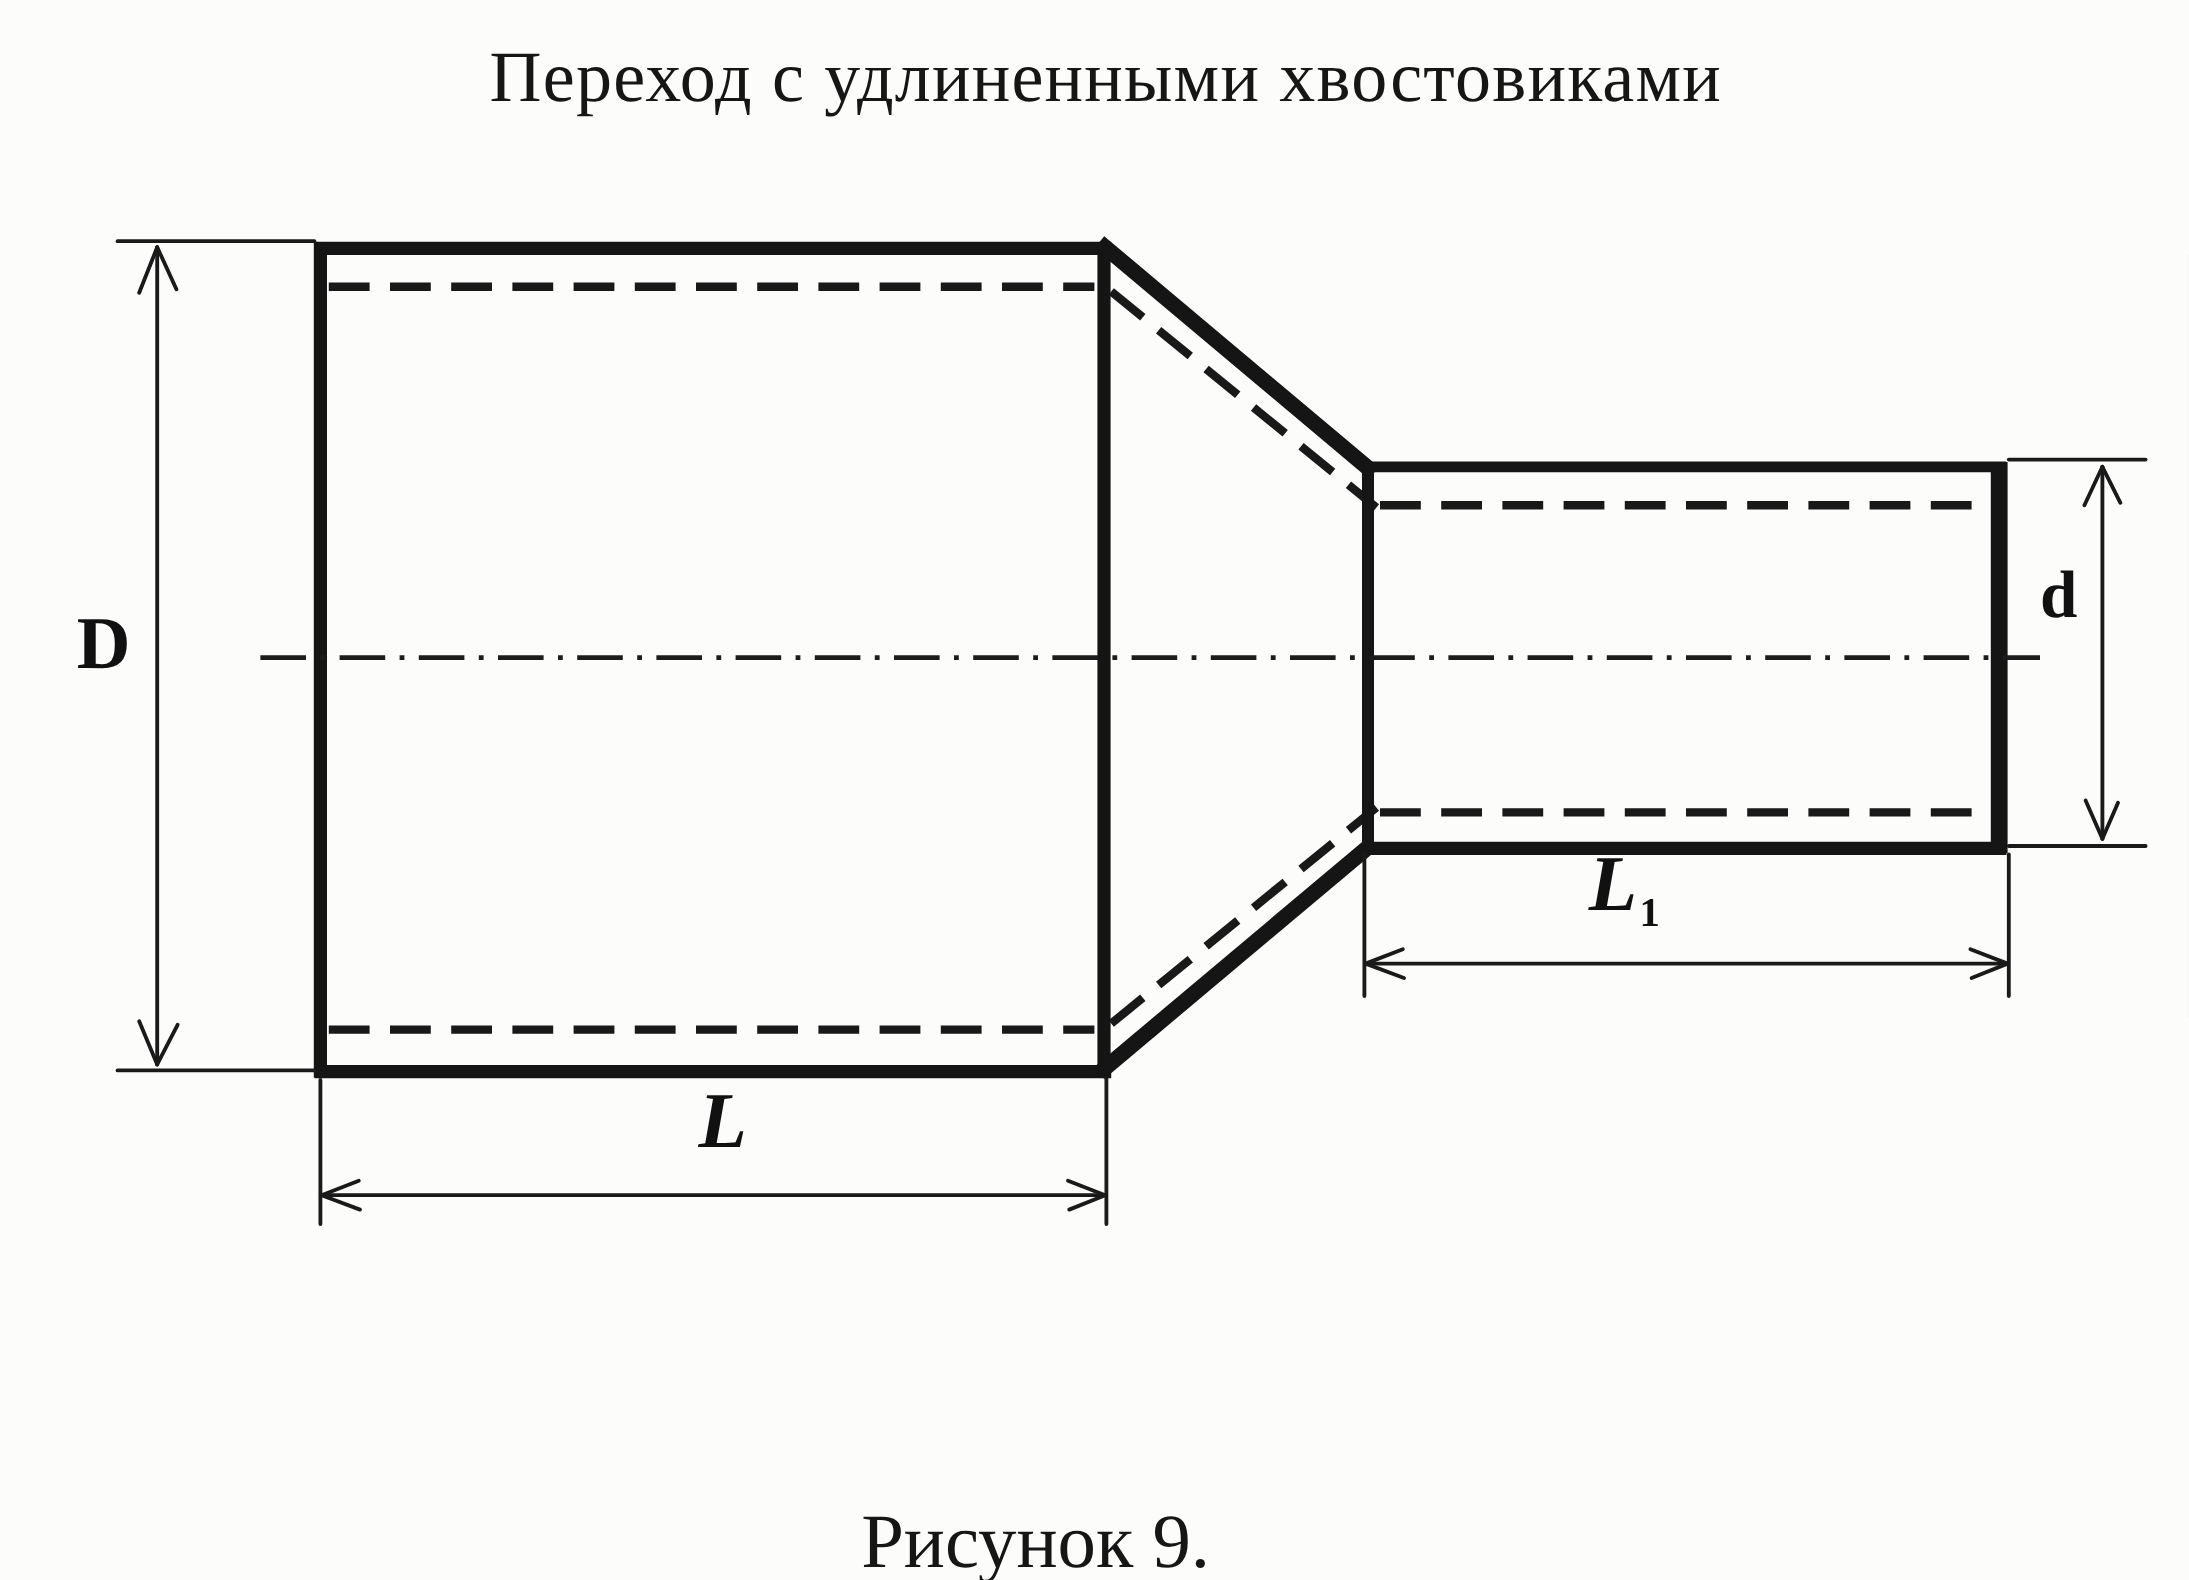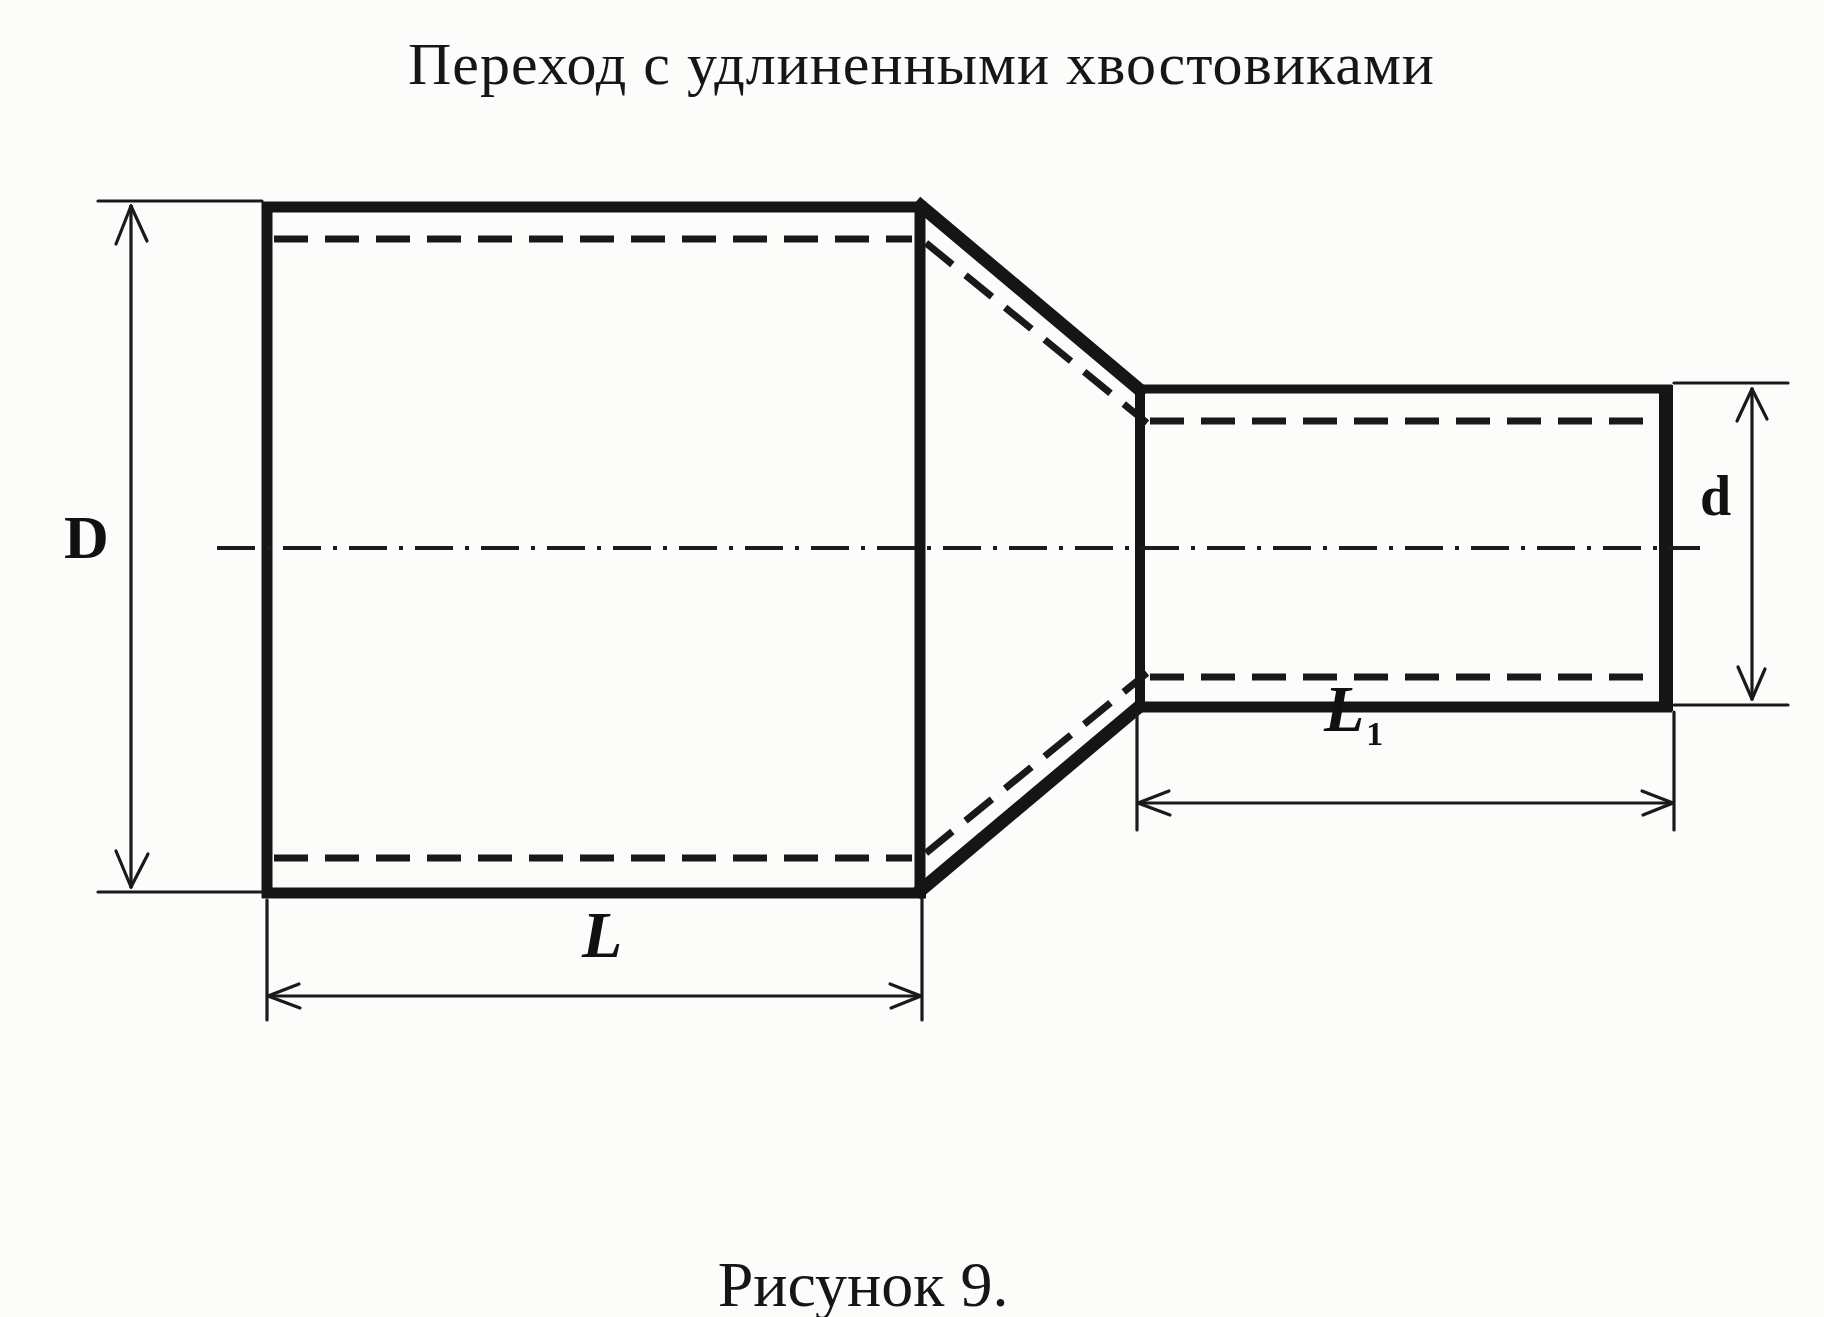--- a/index.html
+++ b/index.html
@@ -39,21 +39,21 @@
   .dim-label {
     position: absolute;
     color: #111;
     font-weight: bold;
     line-height: 1;
     white-space: nowrap;
   }
   .label-D { top: 506px; left: 64px;  font-size: 62px; }
   .label-d { top: 468px; left: 1700px; font-size: 56px; }
   .label-L  { top: 902px; left: 582px;  font-size: 66px; font-style: italic; }
-  .label-L1 { top: 676px; left: 1324px; font-size: 66px; font-style: italic; }
+  .label-L1 { top: 704px; left: 1324px; font-size: 66px; font-style: italic; }
   .label-L1 sub {
     font-size: 34px;
     font-style: normal;
     vertical-align: baseline;
     position: relative;
     top: 14px;
     left: 2px;
   }
   svg.drawing {
     position: absolute;

